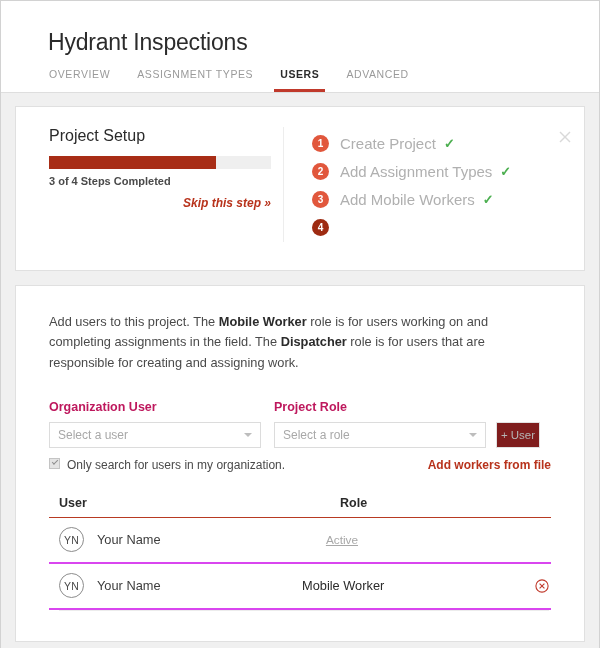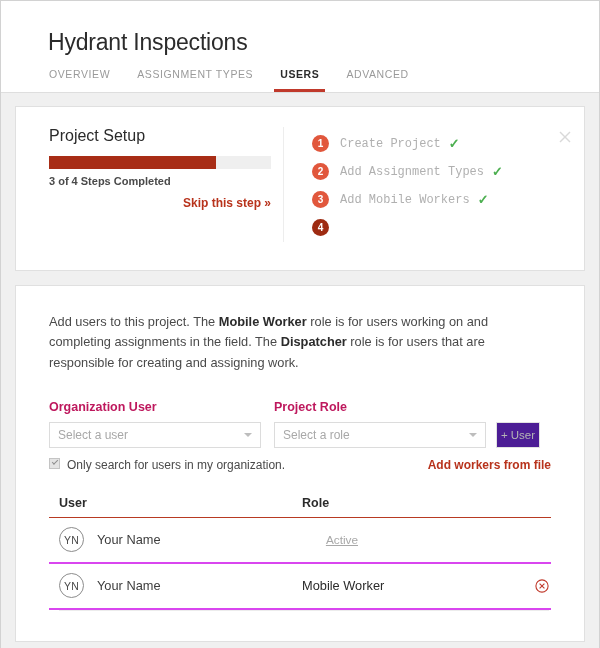--- a/index.html
+++ b/index.html
@@ -130,20 +130,21 @@
 
   .skip-link {
     display: block;
     text-align: right;
     margin-top: 9px;
     font-size: 12px;
     color: #b8331c;
     font-weight: bold;
     cursor: pointer;
     width: 222px;
+    font-style: italic;
   }
 
   .setup-right {
     flex: 1 1 auto;
     padding: 3px 14px 0 28px;
     position: relative;
   }
 
   .step-row {
     display: flex;
@@ -162,23 +163,22 @@
     display: flex;
     align-items: center;
     justify-content: center;
     flex: 0 0 auto;
     margin-right: 11px;
   }
 
   .step-row.current .step-num { background: #9e2b12; }
 
   .step-label {
-    font-size: 12px;
+    font-size: 15px;
     color: #b0b0b0;
-    font-family: Liberation Mono, monospace;
   }
 
   .step-row.current .step-label {
     color: #222222;
     font-weight: bold;
   }
 
   .step-check {
     color: #4caf50;
     font-size: 13px;
@@ -253,21 +253,21 @@
     border-top: 4px solid #bdbdbd;
   }
 
   .select-user { width: 212px; margin-right: 13px; }
   .select-role { width: 212px; margin-right: 10px; }
 
   .add-user-btn {
     width: 44px;
     height: 26px;
     border: 1px solid #e2e2e2;
-    background: #4c1d95;
+    background: #7f1d1d;
     color: #b5b5b5;
     font-size: 11.5px;
     display: flex;
     align-items: center;
     justify-content: center;
     cursor: default;
   }
 
   .sub-row {
     display: flex;
@@ -311,20 +311,21 @@
   }
 
   
   .table { margin-top: 22px; }
 
   .thead {
     display: flex;
     align-items: flex-end;
     padding: 0 2px 7px 10px;
     border-bottom: 1.5px solid #b83a22;
+    gap: 38px;
   }
 
   .th {
     font-size: 12.5px;
     font-weight: bold;
     color: #2b2b2b;
   }
 
   .th-user { width: 243px; }
   .th-role { flex: 1 1 auto; }

